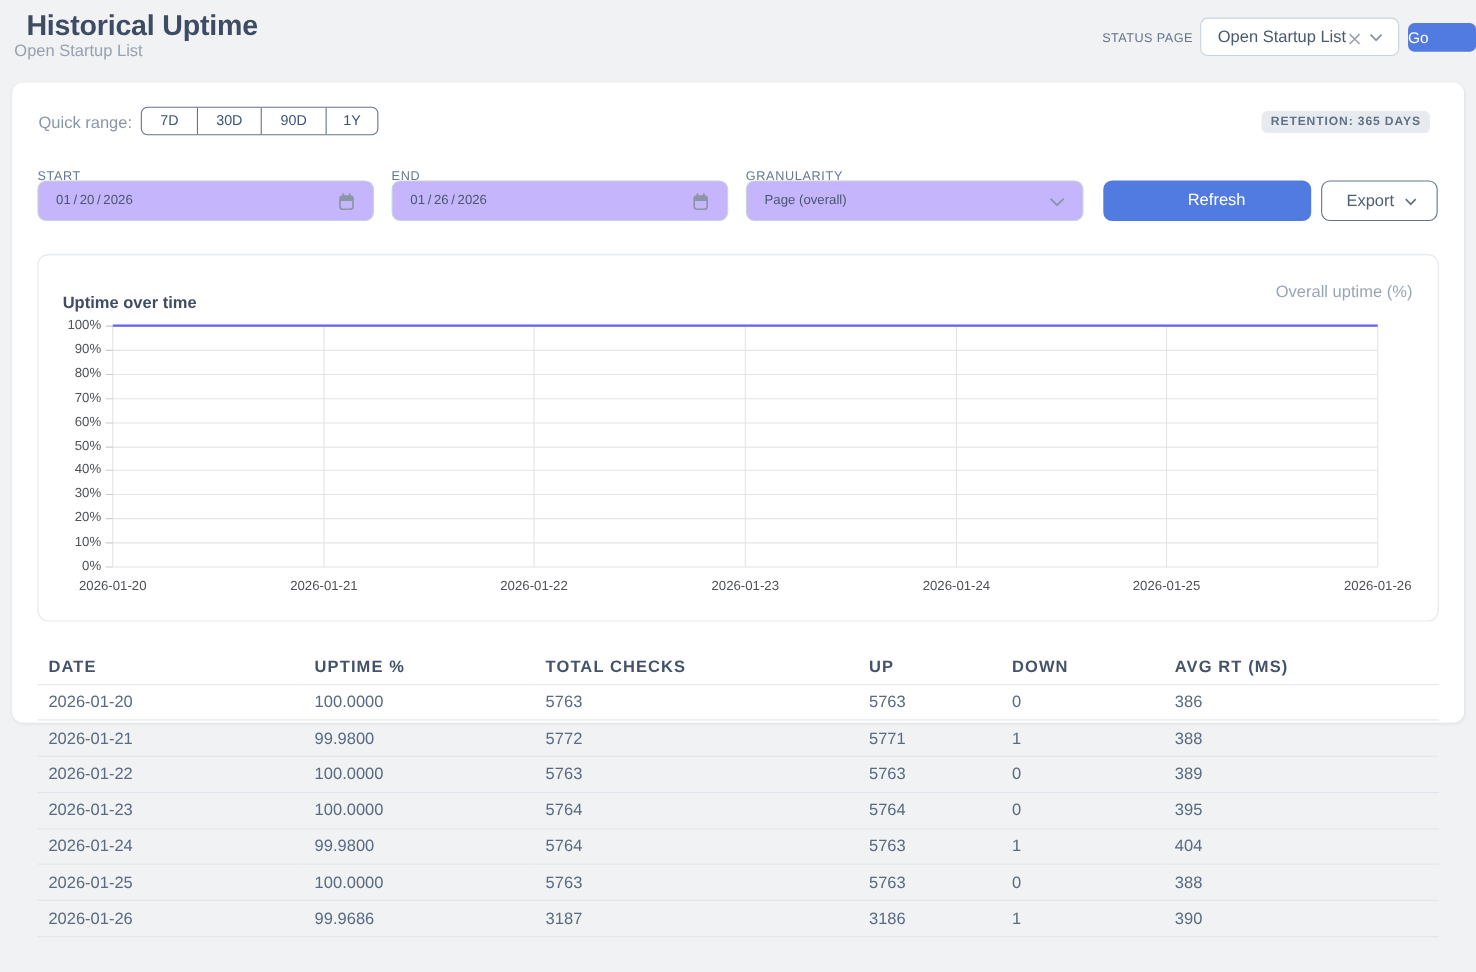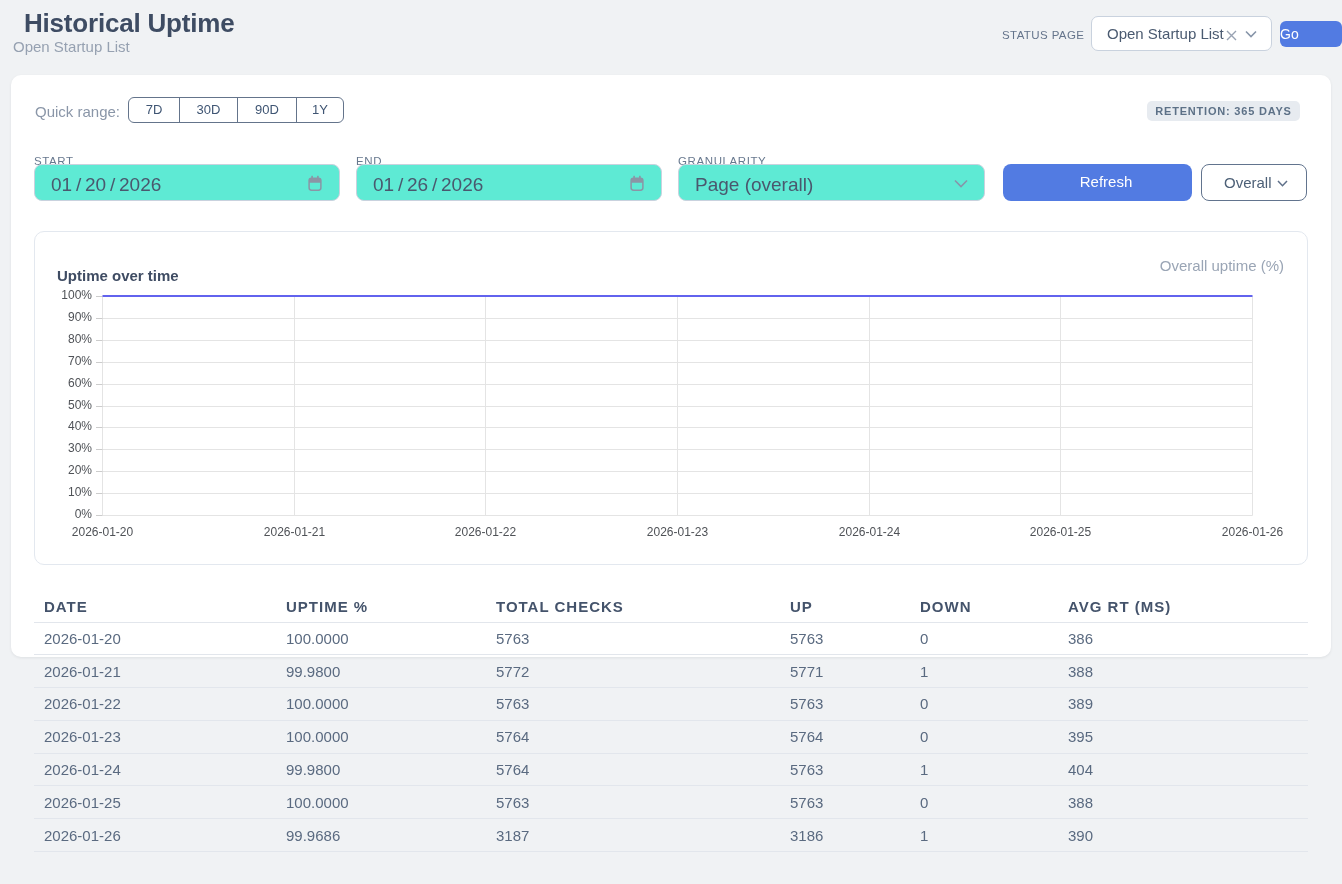--- a/index.html
+++ b/index.html
@@ -11,21 +11,21 @@
 .sp-select .txt { position:absolute; left:15px; top:8px; font-size:15px; color:#4a5a70; }
 
 .go { position:absolute; left:1280px; top:21px; width:62px; height:26px; background:#527be2; border-radius:6px; color:#fff; font-size:14px; text-align:left; line-height:26px; }
 .card { position:absolute; left:11px; top:75px; width:1320px; height:582px; background:#fff; border-radius:10px; box-shadow:0 1px 3px rgba(15,23,42,.08); }
 .qr-label { position:absolute; left:24px; top:28px; font-size:15px; color:#8a96a8; }
 .qr-group { position:absolute; left:117px; top:22px; height:26px; display:flex; border:1px solid #64748b; border-radius:6px; overflow:hidden; background:#fff; }
 .qr-group .b { font-size:13px; color:#3f5573; text-align:center; line-height:24px; border-left:1px solid #64748b; }
 .qr-group .b:first-child { border-left:none; }
 .badge { position:absolute; left:1136px; top:26px; width:153px; height:20px; background:#e7ebf0; border-radius:5px; font-size:11px; font-weight:bold; color:#5d7187; letter-spacing:0.8px; text-align:center; line-height:20px; }
 .flabel { position:absolute; font-size:11.5px; color:#67788e; letter-spacing:0.6px; top:64px;margin-top:16px; }
-.inp { position:absolute; top:89px; height:37px; background:#5eead4; border:1px solid #c9d2de; border-radius:8px; font-size:19px; color:#4a586e; }
+.inp { position:absolute; top:89px; height:37px; background:#c4b5fd; border:1px solid #c9d2de; border-radius:8px; font-size:12px; color:#4a586e; }
 .inp .t { position:absolute; left:16px; top:9px; }
 .chev { stroke:#8795a9; stroke-width:1.6; fill:none; }
 .refresh { position:absolute; left:992px; top:89px; width:189px; height:37px; background:#527be2; border-radius:8px; color:#fff; font-size:15px; text-align:center; line-height:36px;padding-left:17px; }
 .export { position:absolute; left:1190px; top:89px; width:106px; height:37px; background:#fff; border:1px solid #62748e; border-radius:8px; font-size:15px; color:#4d6077; }
 .chartcard { position:absolute; left:23px; top:156px; width:1274px; height:334px; background:#fff; border:1px solid #e3e8ef; border-radius:10px; }
 .ct { position:absolute; left:22px; top:35px; font-size:15px; font-weight:bold; color:#3f4c63; }
 .cr { position:absolute; right:23px; top:25px; font-size:15px; color:#9aa5b5; }
 table.data { position:absolute; left:23px; top:516.5px; width:1274px; border-collapse:collapse; table-layout:fixed; }
 table.data th { font-size:15px; font-weight:bold; color:#44536b; letter-spacing:1px; text-align:left; padding:6px 0 7px 10px; }
 table.data td { font-size:15px; color:#5a6a80; text-align:left; padding:0 0 0 10px; height:32.8px; border-top:1px solid #e2e6ec; }
@@ -77,21 +77,21 @@
       </svg>
   </div>
   <div class="inp" style="left:667px; width:307px">
     <span class="t">Page (overall)</span>
     <svg style="position:absolute;right:16px;top:14px" width="14" height="9">
         <path class="chev" d="M1,1.5 L7,7.5 L13,1.5"></path>
       </svg>
   </div>
   <div class="refresh">Refresh</div>
   <div class="export">
-    <span style="position:absolute;left:22px;top:9px">Overall</span>
+    <span style="position:absolute;left:22px;top:9px">Export</span>
     <svg style="position:absolute;right:18px;top:15px" width="11" height="7">
         <path d="M1,1 L5.5,5.7 L10,1" stroke="#5f7089" stroke-width="1.5" fill="none"></path>
       </svg>
   </div>
   <div class="chartcard">
     <div class="ct">Uptime over time</div>
     <div class="cr">Overall uptime (%)</div>
     <svg width="1272" height="332" style="position:absolute;left:0;top:0">
       <g>
       <line x1="67.5" y1="64.5" x2="1217.5" y2="64.5" stroke="#e4e4e4" stroke-width="1"></line>

